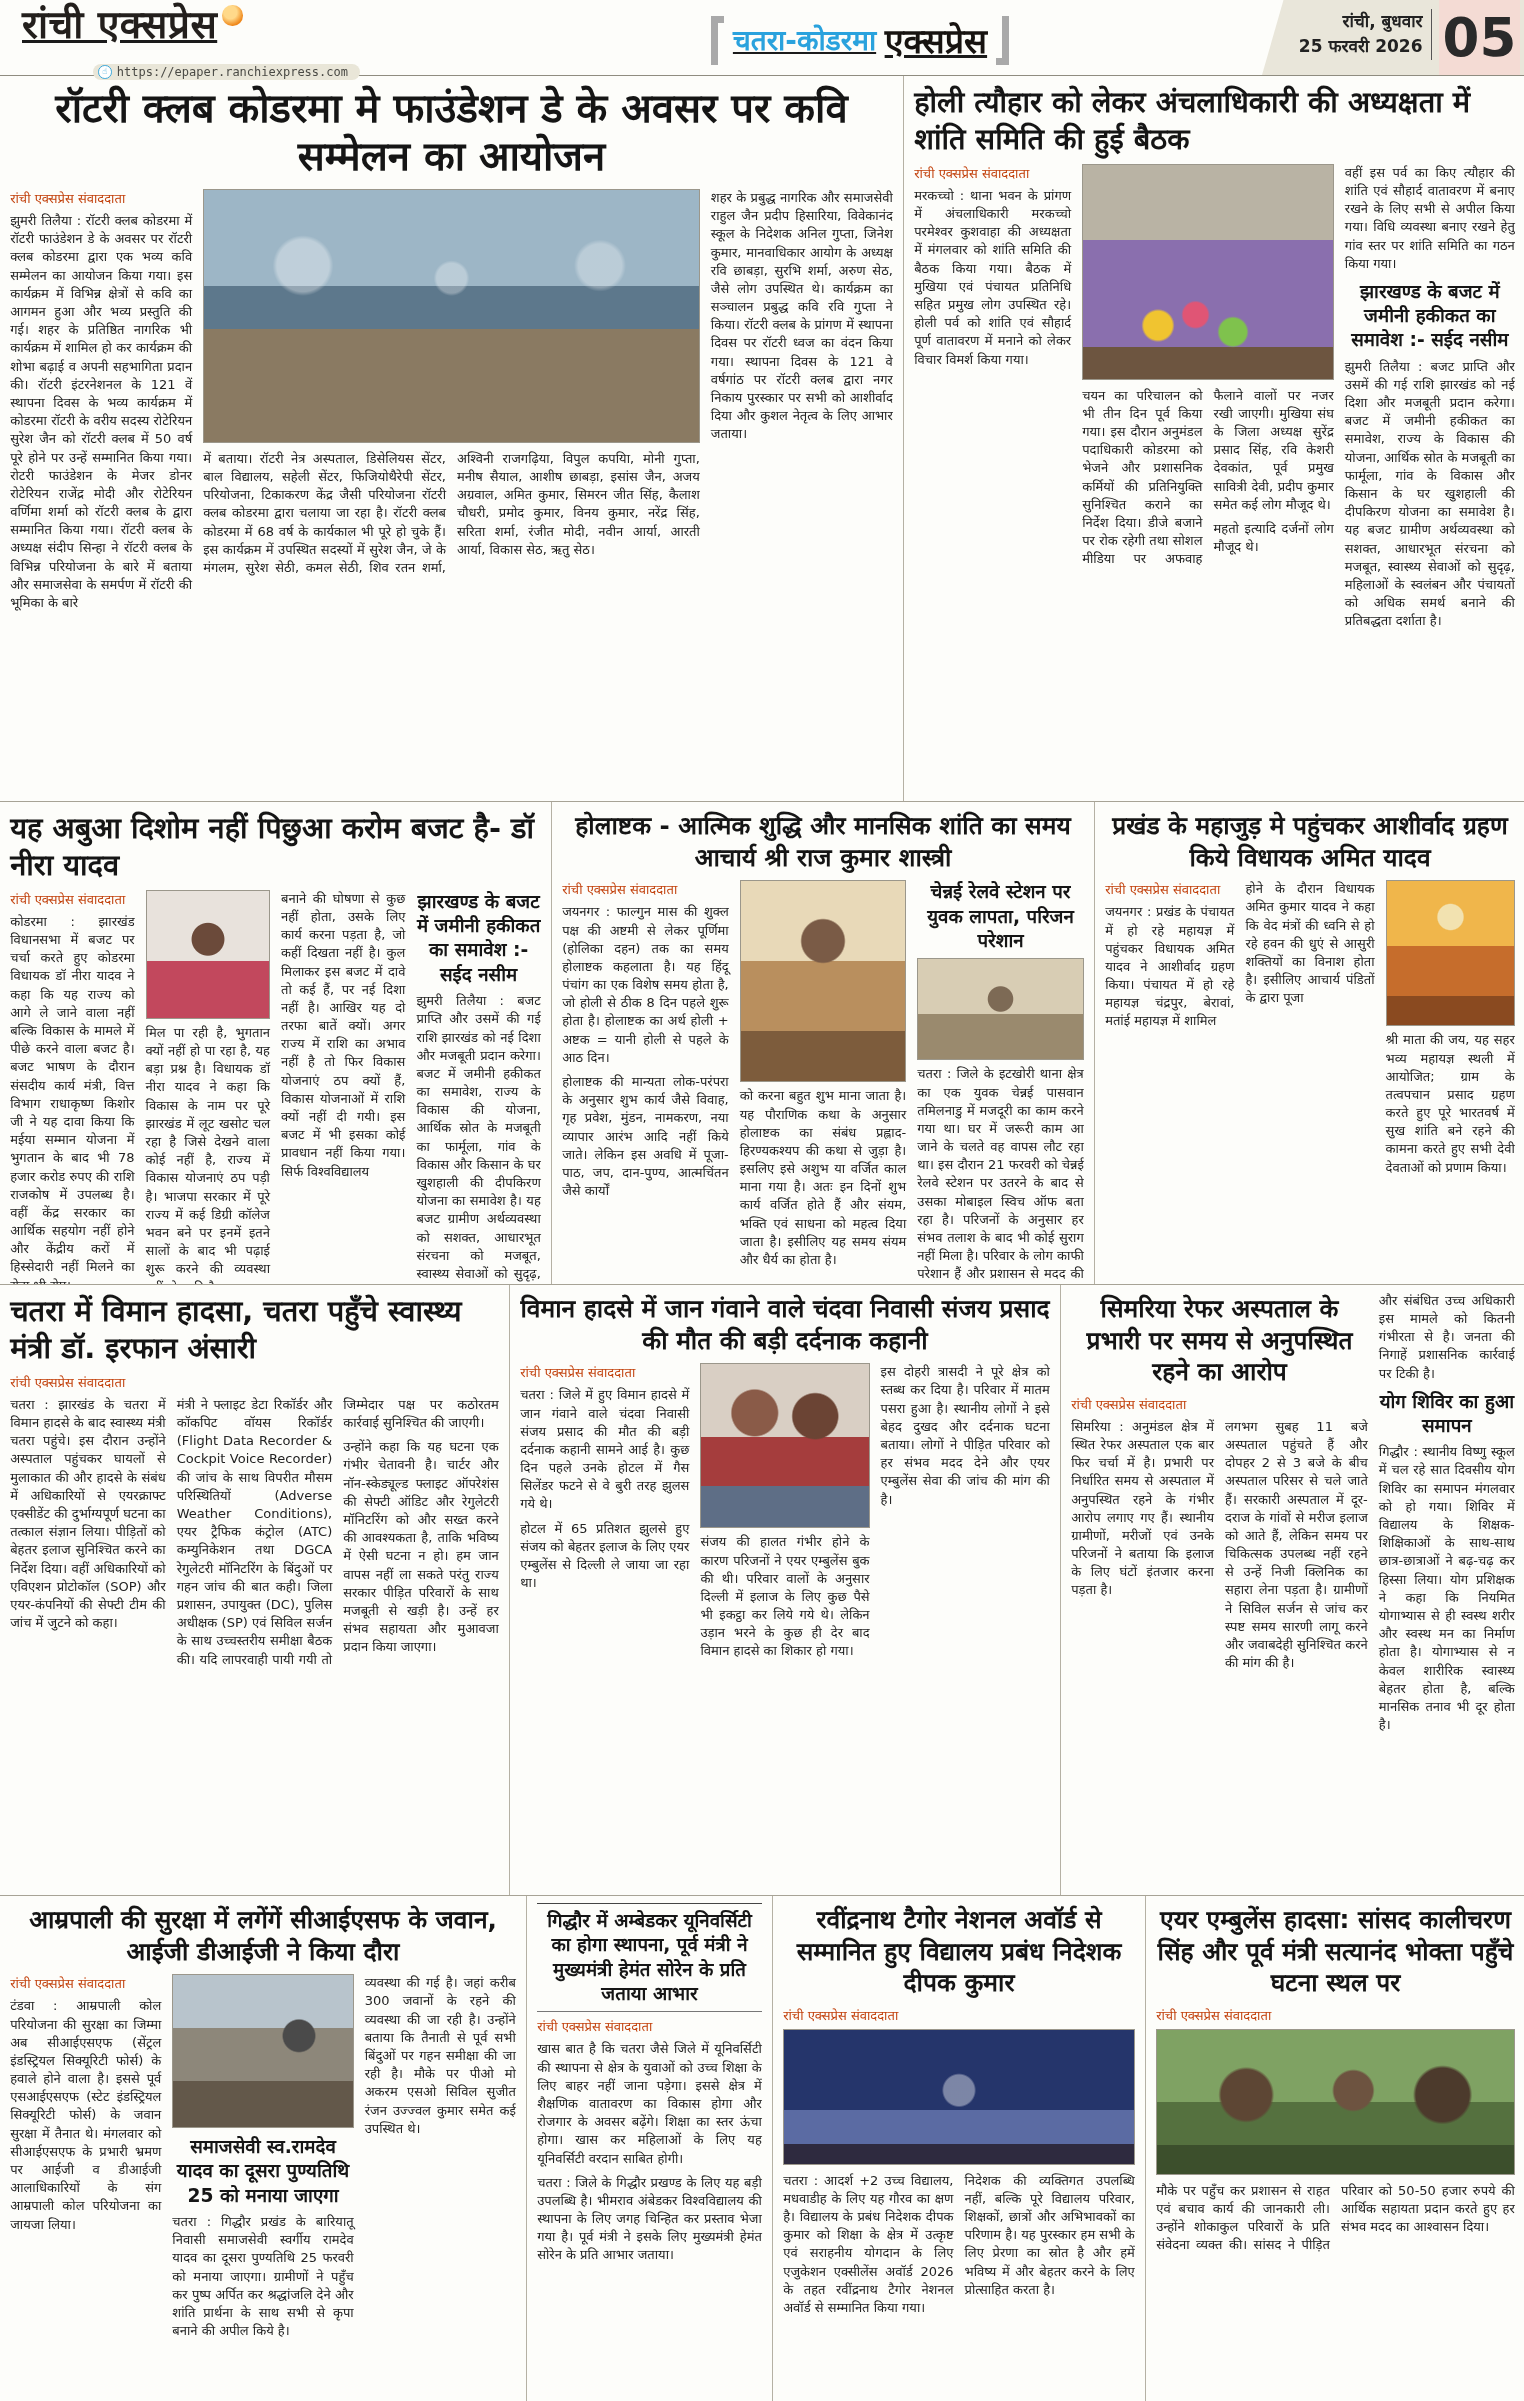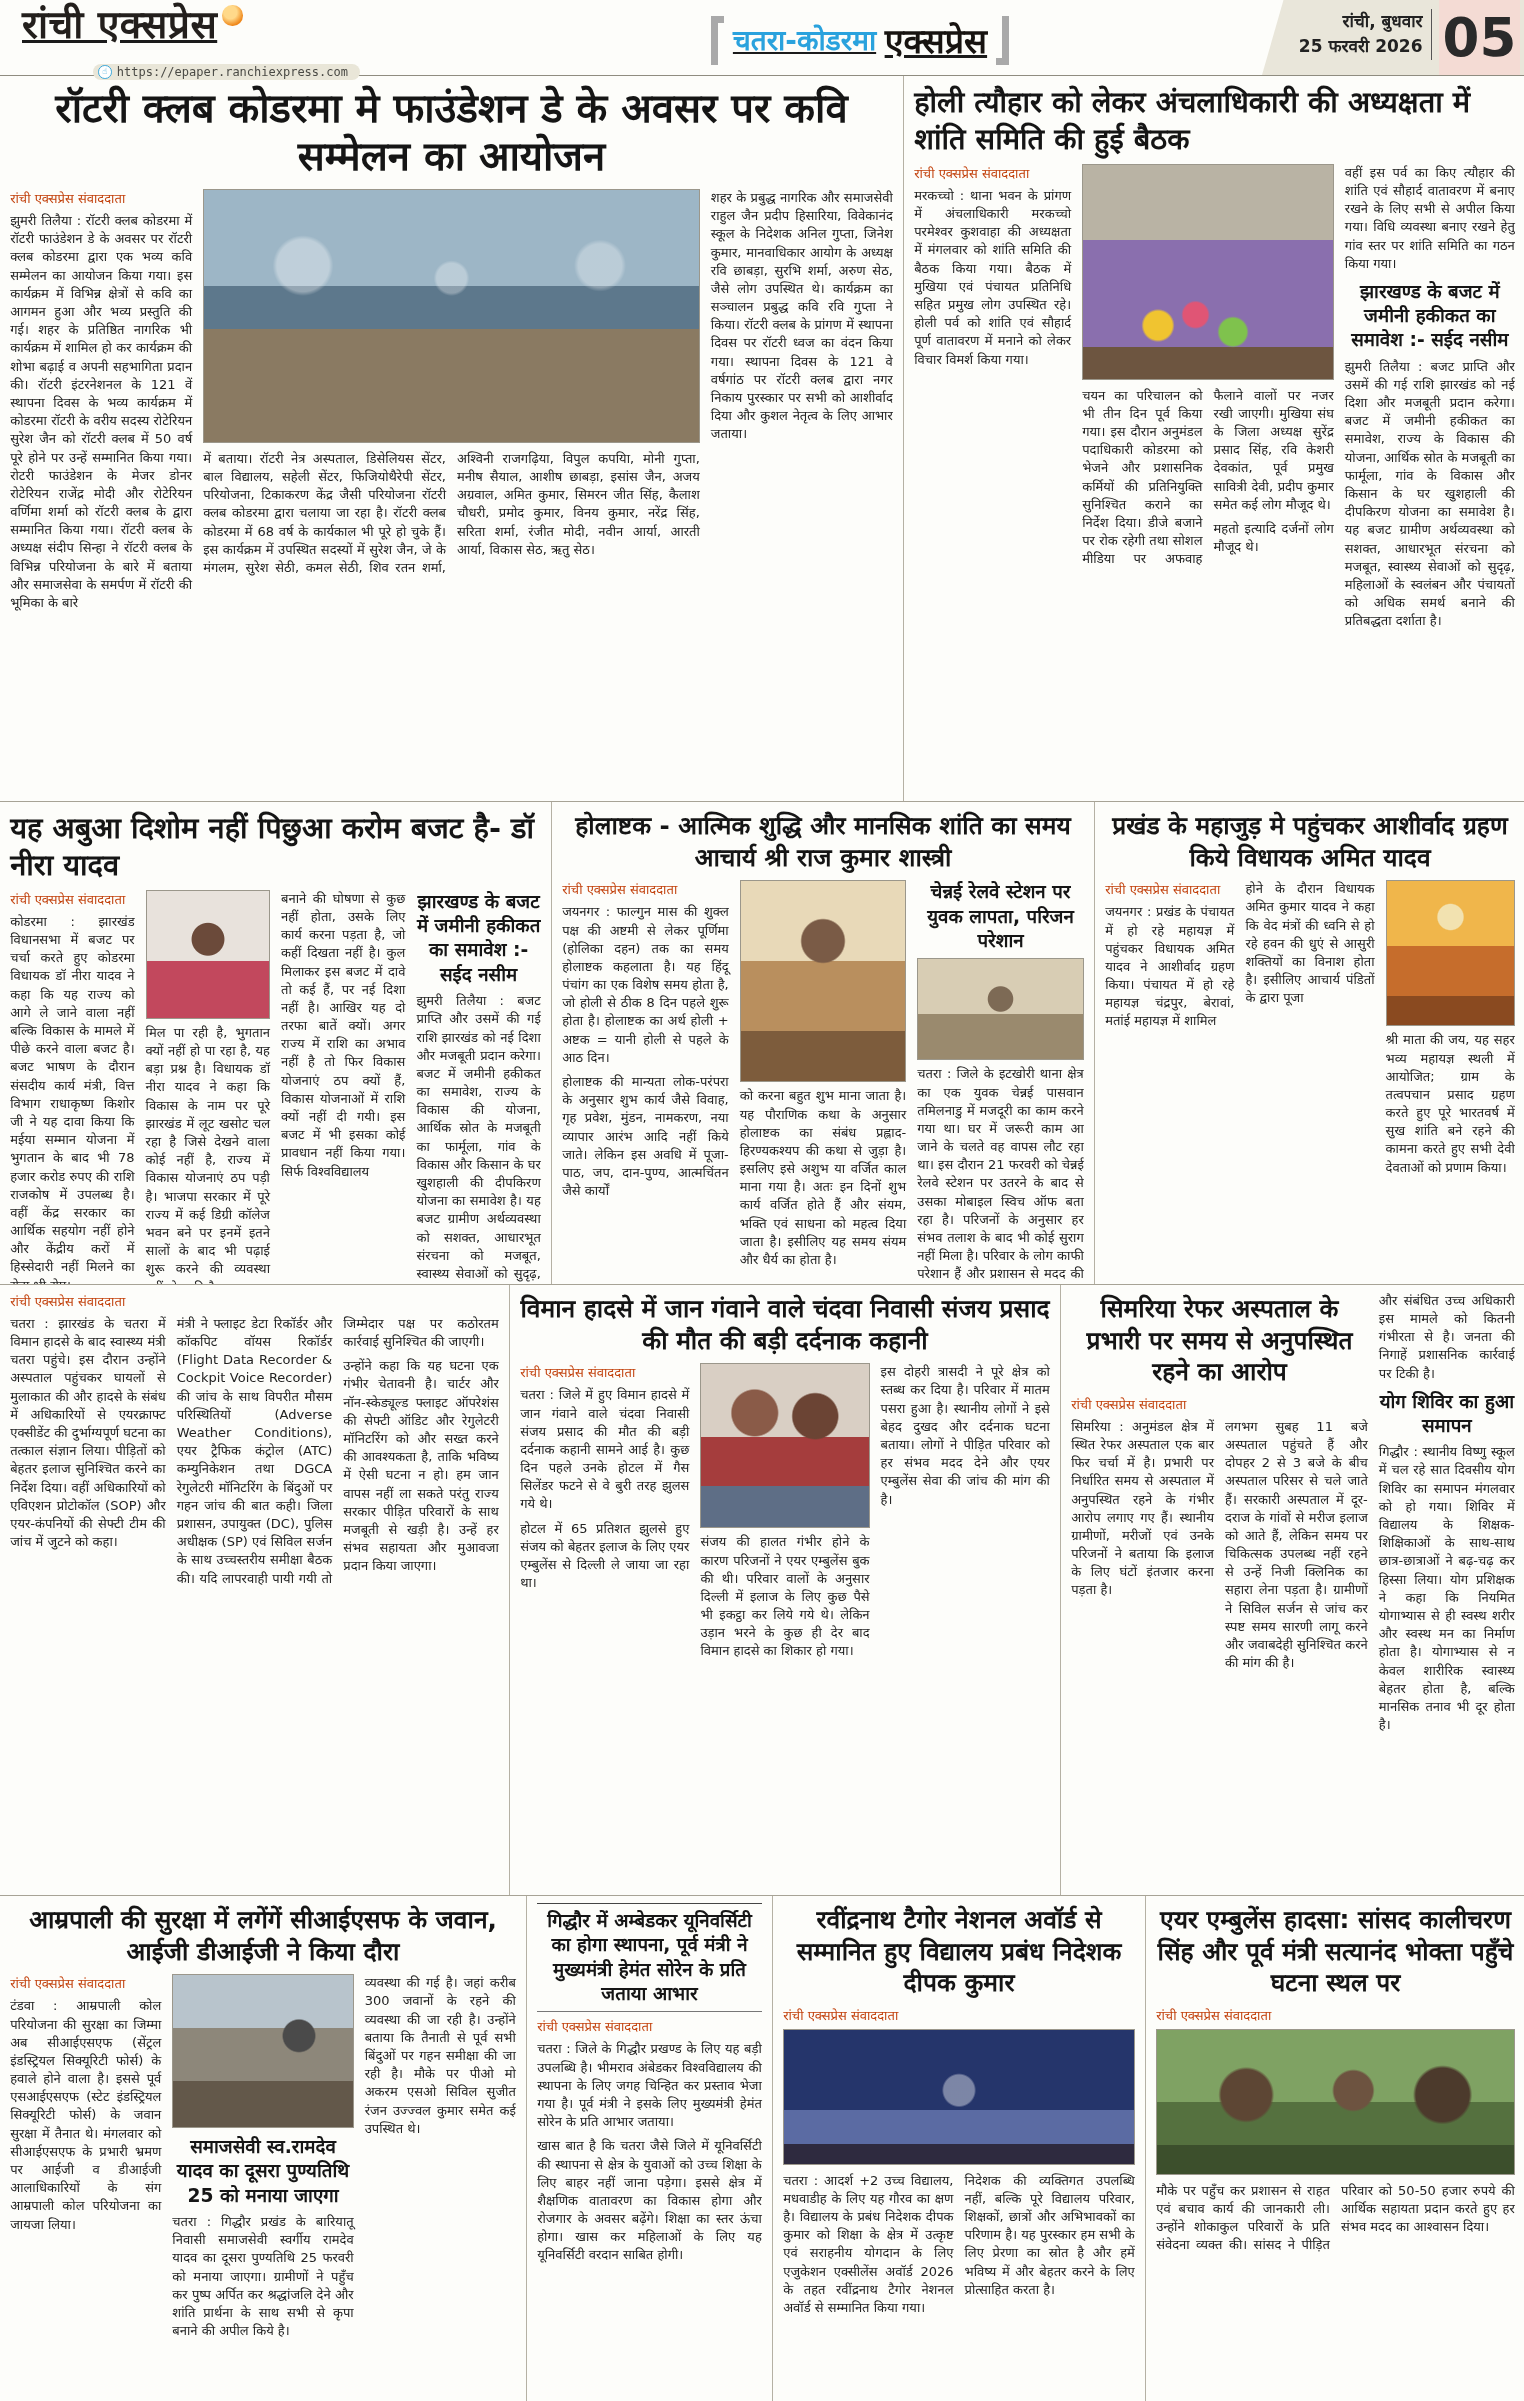--- a/index.html
+++ b/index.html
@@ -240,20 +240,21 @@
               <p>श्री माता की जय, यह सहर भव्य महायज्ञ स्थली में आयोजित; ग्राम के तत्वपचान प्रसाद ग्रहण करते हुए पूरे भारतवर्ष में सुख शांति बने रहने की कामना करते हुए सभी देवी देवताओं को प्रणाम किया।</p>
             </div>
         </div>
       </div>
     </div>
   </div>
 
   <div class="row" style="height:611px;">
 
     <div class="block" style="width:509px;">
+      <div class="h2">चतरा में विमान हादसा, चतरा पहुँचे स्वास्थ्य मंत्री डॉ. इरफान अंसारी</div>
       <div class="byline">रांची एक्सप्रेस संवाददाता</div>
       <div class="threecol paras" style="height:475px;">
           <p>चतरा : झारखंड के चतरा में विमान हादसे के बाद स्वास्थ्य मंत्री चतरा पहुंचे। इस दौरान उन्होंने अस्पताल पहुंचकर घायलों से मुलाकात की और हादसे के संबंध में अधिकारियों से एयरक्राफ्ट एक्सीडेंट की दुर्भाग्यपूर्ण घटना का तत्काल संज्ञान लिया। पीड़ितों को बेहतर इलाज सुनिश्चित करने का निर्देश दिया। वहीं अधिकारियों को एविएशन प्रोटोकॉल (SOP) और एयर-कंपनियों की सेफ्टी टीम की जांच में जुटने को कहा।</p>
           <p>मंत्री ने फ्लाइट डेटा रिकॉर्डर और कॉकपिट वॉयस रिकॉर्डर (Flight Data Recorder &amp; Cockpit Voice Recorder) की जांच के साथ विपरीत मौसम परिस्थितियों (Adverse Weather Conditions), एयर ट्रैफिक कंट्रोल (ATC) कम्युनिकेशन तथा DGCA रेगुलेटरी मॉनिटरिंग के बिंदुओं पर गहन जांच की बात कही। जिला प्रशासन, उपायुक्त (DC), पुलिस अधीक्षक (SP) एवं सिविल सर्जन के साथ उच्चस्तरीय समीक्षा बैठक की। यदि लापरवाही पायी गयी तो जिम्मेदार पक्ष पर कठोरतम कार्रवाई सुनिश्चित की जाएगी।</p>
           <p>उन्होंने कहा कि यह घटना एक गंभीर चेतावनी है। चार्टर और नॉन-स्केड्यूल्ड फ्लाइट ऑपरेशंस की सेफ्टी ऑडिट और रेगुलेटरी मॉनिटरिंग को और सख्त करने की आवश्यकता है, ताकि भविष्य में ऐसी घटना न हो। हम जान वापस नहीं ला सकते परंतु राज्य सरकार पीड़ित परिवारों के साथ मजबूती से खड़ी है। उन्हें हर संभव सहायता और मुआवजा प्रदान किया जाएगा।</p>
         </div>
     </div>
 
     <div class="block" style="width:551px;">
       <div class="h3">विमान हादसे में जान गंवाने वाले चंदवा निवासी संजय प्रसाद की मौत की बड़ी दर्दनाक कहानी</div>
@@ -325,22 +326,22 @@
         <div class="paras">
             <p>व्यवस्था की गई है। जहां करीब 300 जवानों के रहने की व्यवस्था की जा रही है। उन्होंने बताया कि तैनाती से पूर्व सभी बिंदुओं पर गहन समीक्षा की जा रही है। मौके पर पीओ मो अकरम एसओ सिविल सुजीत रंजन उज्ज्वल कुमार समेत कई उपस्थित थे।</p>
           </div>
       </div>
     </div>
 
     <div class="block" style="width:246px;">
       <div class="subhead boxed" style="margin-top:0;">गिद्धौर में अम्बेडकर यूनिवर्सिटी का होगा स्थापना, पूर्व मंत्री ने मुख्यमंत्री हेमंत सोरेन के प्रति जताया आभार</div>
       <div class="byline">रांची एक्सप्रेस संवाददाता</div>
       <div class="paras">
+          <p>खास बात है कि चतरा जैसे जिले में यूनिवर्सिटी की स्थापना से क्षेत्र के युवाओं को उच्च शिक्षा के लिए बाहर नहीं जाना पड़ेगा। इससे क्षेत्र में शैक्षणिक वातावरण का विकास होगा और रोजगार के अवसर बढ़ेंगे। शिक्षा का स्तर ऊंचा होगा। खास कर महिलाओं के लिए यह यूनिवर्सिटी वरदान साबित होगी।</p>
           <p>चतरा : जिले के गिद्धौर प्रखण्ड के लिए यह बड़ी उपलब्धि है। भीमराव अंबेडकर विश्वविद्यालय की स्थापना के लिए जगह चिन्हित कर प्रस्ताव भेजा गया है। पूर्व मंत्री ने इसके लिए मुख्यमंत्री हेमंत सोरेन के प्रति आभार जताया।</p>
-          <p>खास बात है कि चतरा जैसे जिले में यूनिवर्सिटी की स्थापना से क्षेत्र के युवाओं को उच्च शिक्षा के लिए बाहर नहीं जाना पड़ेगा। इससे क्षेत्र में शैक्षणिक वातावरण का विकास होगा और रोजगार के अवसर बढ़ेंगे। शिक्षा का स्तर ऊंचा होगा। खास कर महिलाओं के लिए यह यूनिवर्सिटी वरदान साबित होगी।</p>
         </div>
     </div>
 
     <div class="block" style="width:373px;">
       <div class="h3">रवींद्रनाथ टैगोर नेशनल अवॉर्ड से सम्मानित हुए विद्यालय प्रबंध निदेशक दीपक कुमार</div>
       <div class="byline">रांची एक्सप्रेस संवाददाता</div>
       <div class="photo ph-tagore"></div>
       <div class="twocol paras" style="margin-top:6.8px; height:237px;">
           <p>चतरा : आदर्श +2 उच्च विद्यालय, मधवाडीह के लिए यह गौरव का क्षण है। विद्यालय के प्रबंध निदेशक दीपक कुमार को शिक्षा के क्षेत्र में उत्कृष्ट एवं सराहनीय योगदान के लिए एजुकेशन एक्सीलेंस अवॉर्ड 2026 के तहत रवींद्रनाथ टैगोर नेशनल अवॉर्ड से सम्मानित किया गया।</p>
           <p>निदेशक की व्यक्तिगत उपलब्धि नहीं, बल्कि पूरे विद्यालय परिवार, शिक्षकों, छात्रों और अभिभावकों का परिणाम है। यह पुरस्कार हम सभी के लिए प्रेरणा का स्रोत है और हमें भविष्य में और बेहतर करने के लिए प्रोत्साहित करता है।</p>

